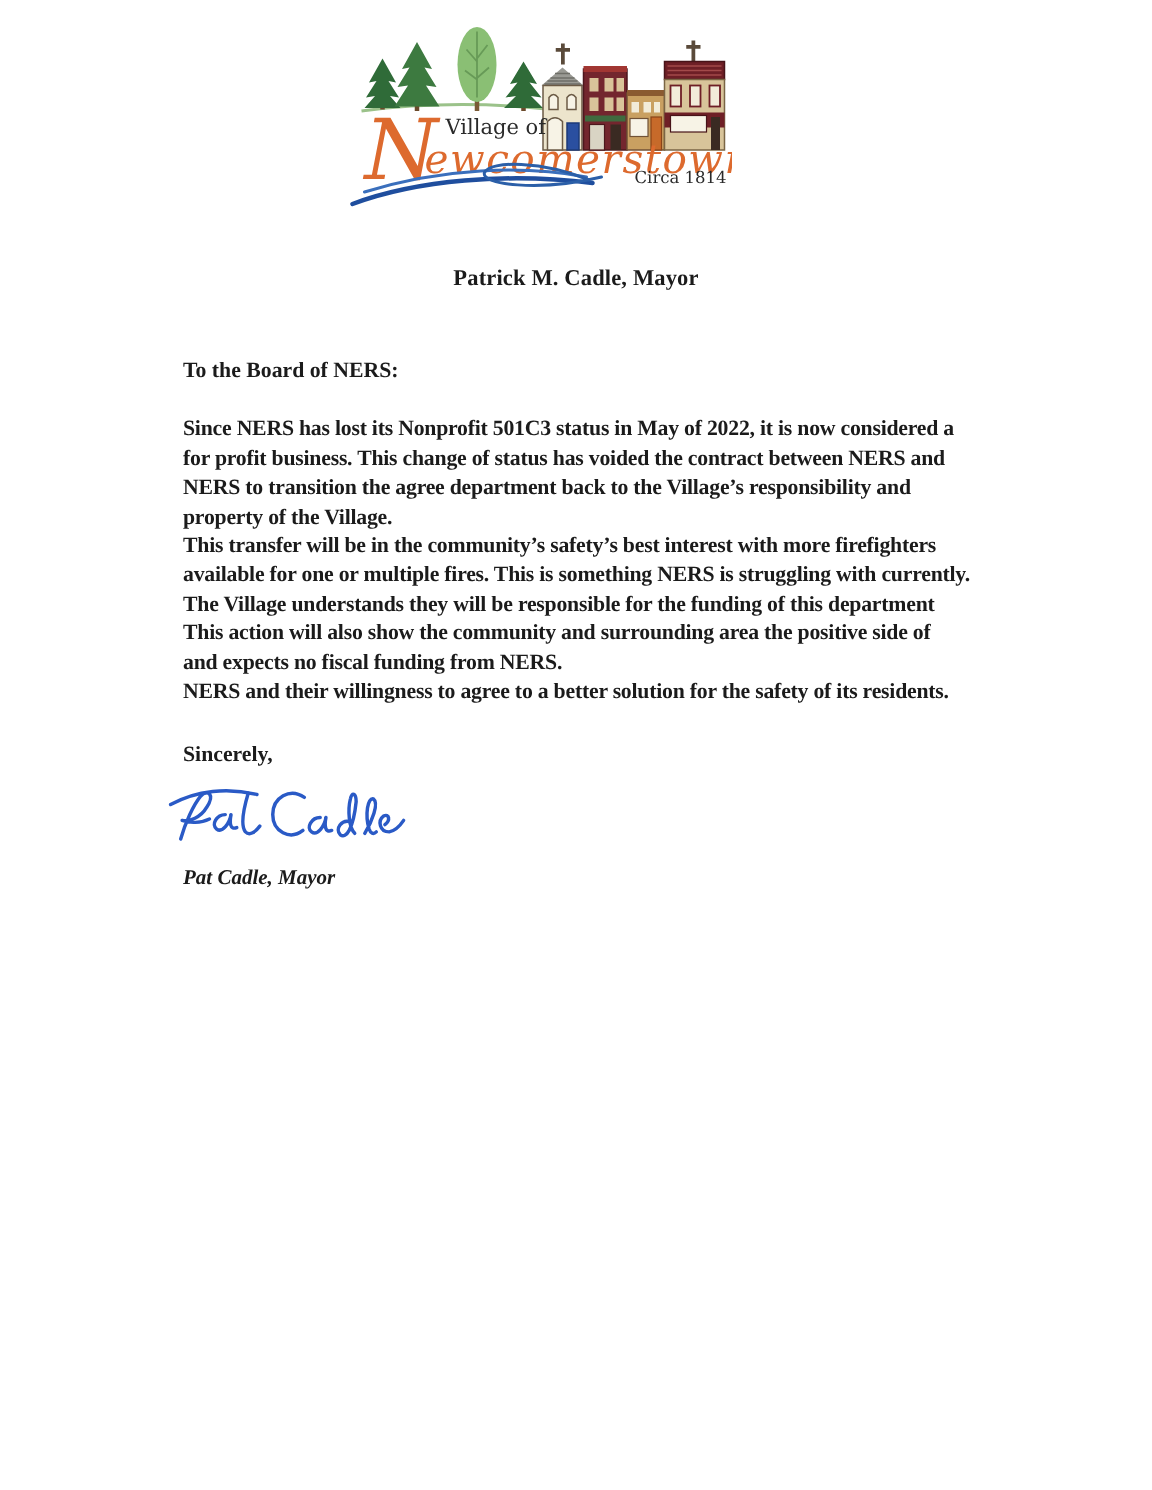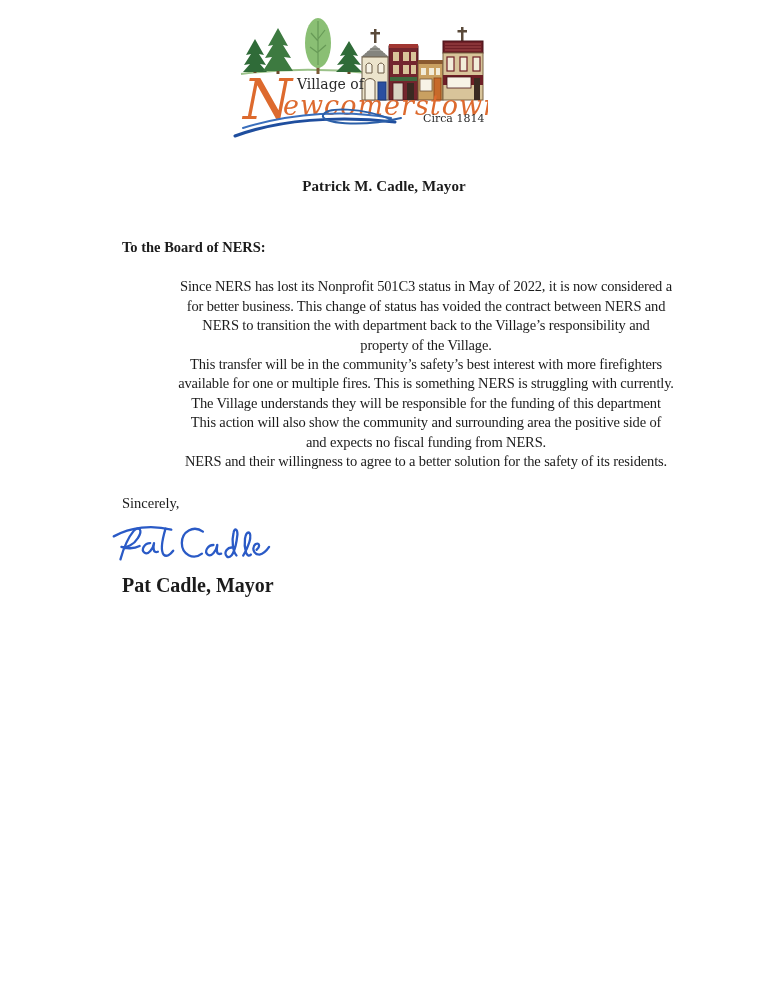--- a/index.html
+++ b/index.html
@@ -10,25 +10,25 @@
   
   .logo-wrap{position:absolute;left:233px;top:15px;width:255px;height:125px;}
   .mayor-line{
     position:absolute;left:0;top:178px;width:768px;text-align:center;
     font-size:15px;font-weight:700;letter-spacing:.1px;
   }
   
   .letter-body{position:absolute;left:90px;top:238px;width:608px;margin-left:32px;}
   .salutation{font-size:14.5px;font-weight:700;line-height:19.4px;white-space:pre;}
   .gap-a{height:20px;}
-  .line{font-size:14.5px;font-weight:400;line-height:19.4px;white-space:pre;letter-spacing:-0.15px;text-align:center;}
+  .line{font-size:14.5px;font-weight:700;line-height:19.4px;white-space:pre;letter-spacing:-0.15px;}
   .gap-b{height:23px;}
-  .closing{font-size:14.5px;font-weight:400;line-height:19.4px;white-space:pre;}
+  .closing{font-size:14.5px;font-weight:700;line-height:19.4px;white-space:pre;}
   .sig-block{margin:2px 0 0 -14px;height:58px;}
-  .signoff{font-size:20px;font-weight:700;line-height:19.4px;white-space:pre;margin-top:2px;}
+  .signoff{font-size:14px;font-weight:700;line-height:19.4px;white-space:pre;margin-top:2px;font-style:italic;}
   svg text{font-family:"DejaVu Serif",serif;}
 </style>
 </head>
 <body>
 
 <div class="page">
 
   <div class="logo-wrap">
     <svg viewBox="0 0 255 125" width="255" height="125" aria-hidden="true">
 
@@ -111,22 +111,22 @@
     </svg>
   </div>
 
   <div class="mayor-line">Patrick M. Cadle, Mayor</div>
 
   <div class="letter-body">
     <div class="salutation">To the Board of NERS:</div>
     <div class="gap-a"></div>
 
     <div class="line">Since NERS has lost its Nonprofit 501C3 status in May of 2022, it is now considered a</div>
-    <div class="line">for better business. This change of status has voided the contract between NERS and</div>
-    <div class="line">NERS to transition the with department back to the Village’s responsibility and</div>
+    <div class="line">for profit business. This change of status has voided the contract between NERS and</div>
+    <div class="line">NERS to transition the agree department back to the Village’s responsibility and</div>
     <div class="line">property of the Village.</div>
     <div class="line">This transfer will be in the community’s safety’s best interest with more firefighters</div>
     <div class="line">available for one or multiple fires. This is something NERS is struggling with currently.</div>
     <div class="line">The Village understands they will be responsible for the funding of this department</div>
     <div class="line">This action will also show the community and surrounding area the positive side of</div>
     <div class="line">and expects no fiscal funding from NERS.</div>
     <div class="line">NERS and their willingness to agree to a better solution for the safety of its residents.</div>
 
     <div class="gap-b"></div>
     <div class="closing">Sincerely,</div>

